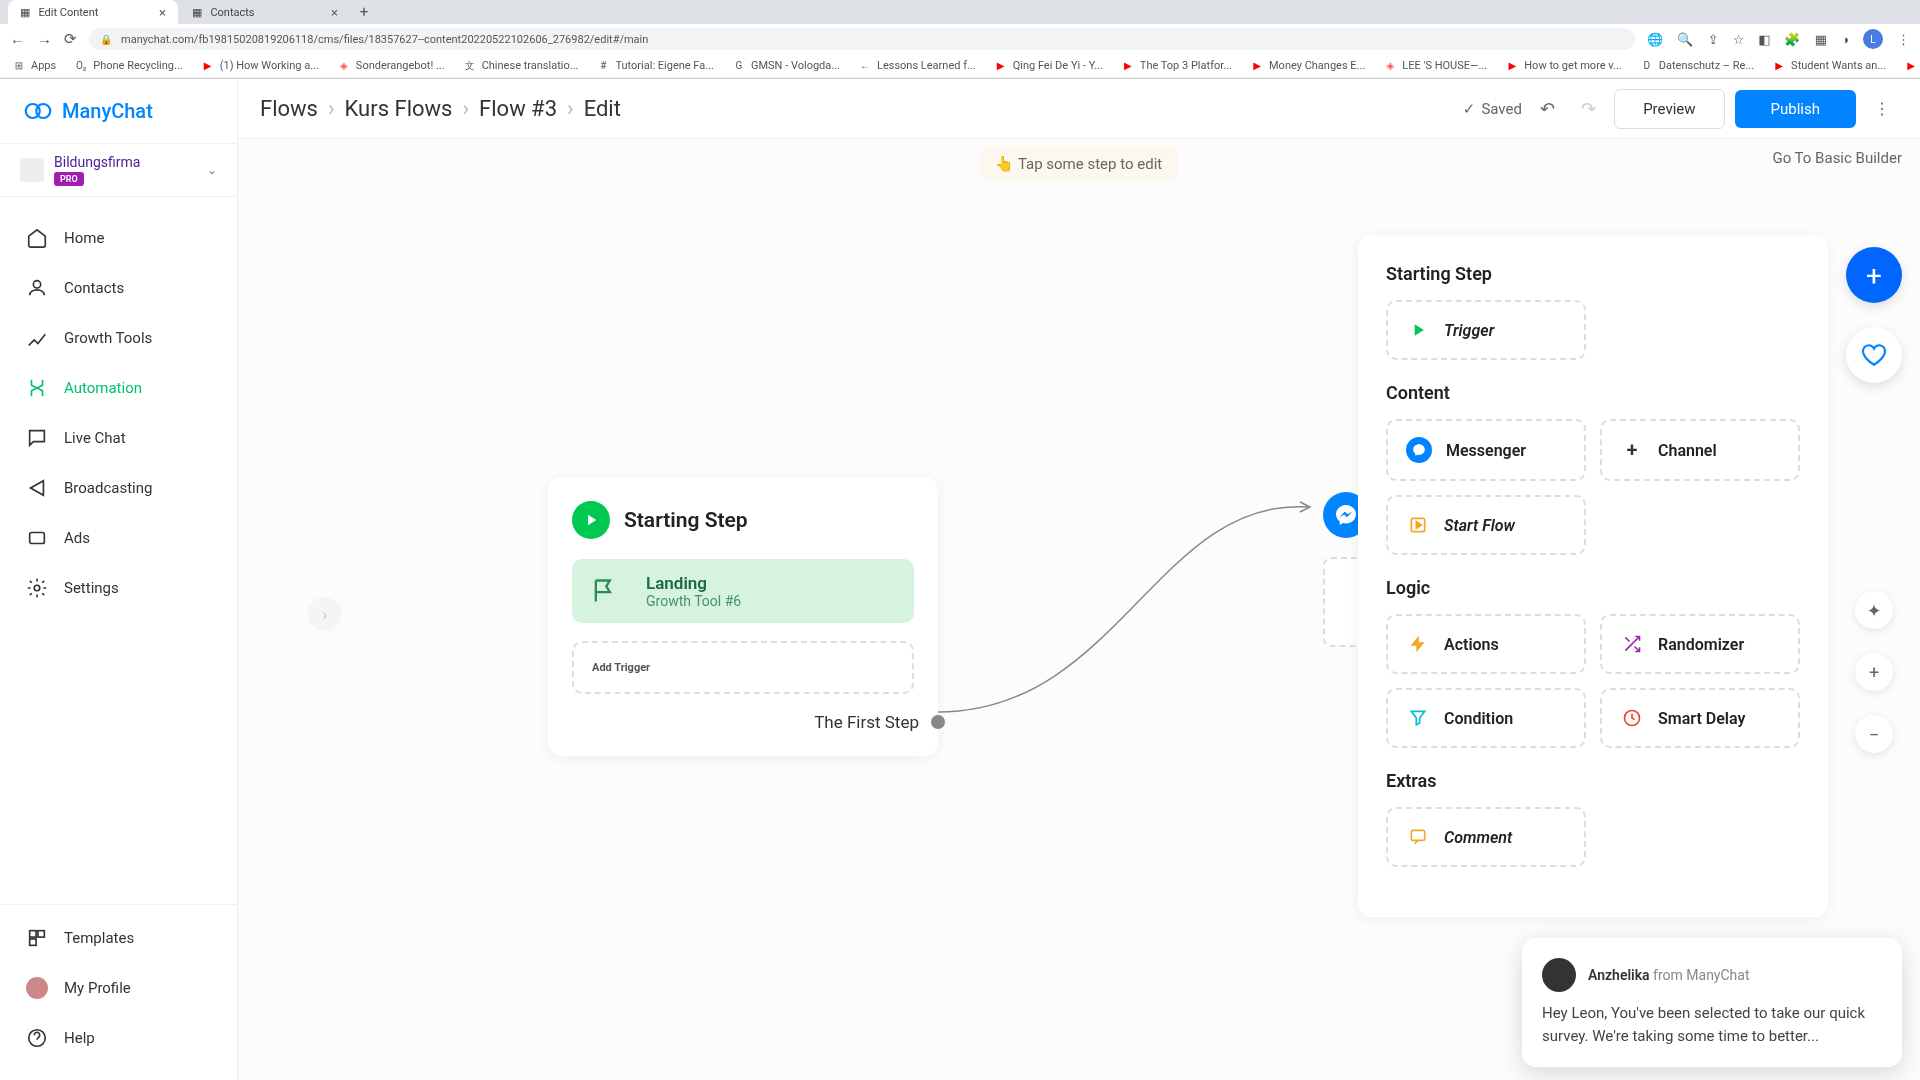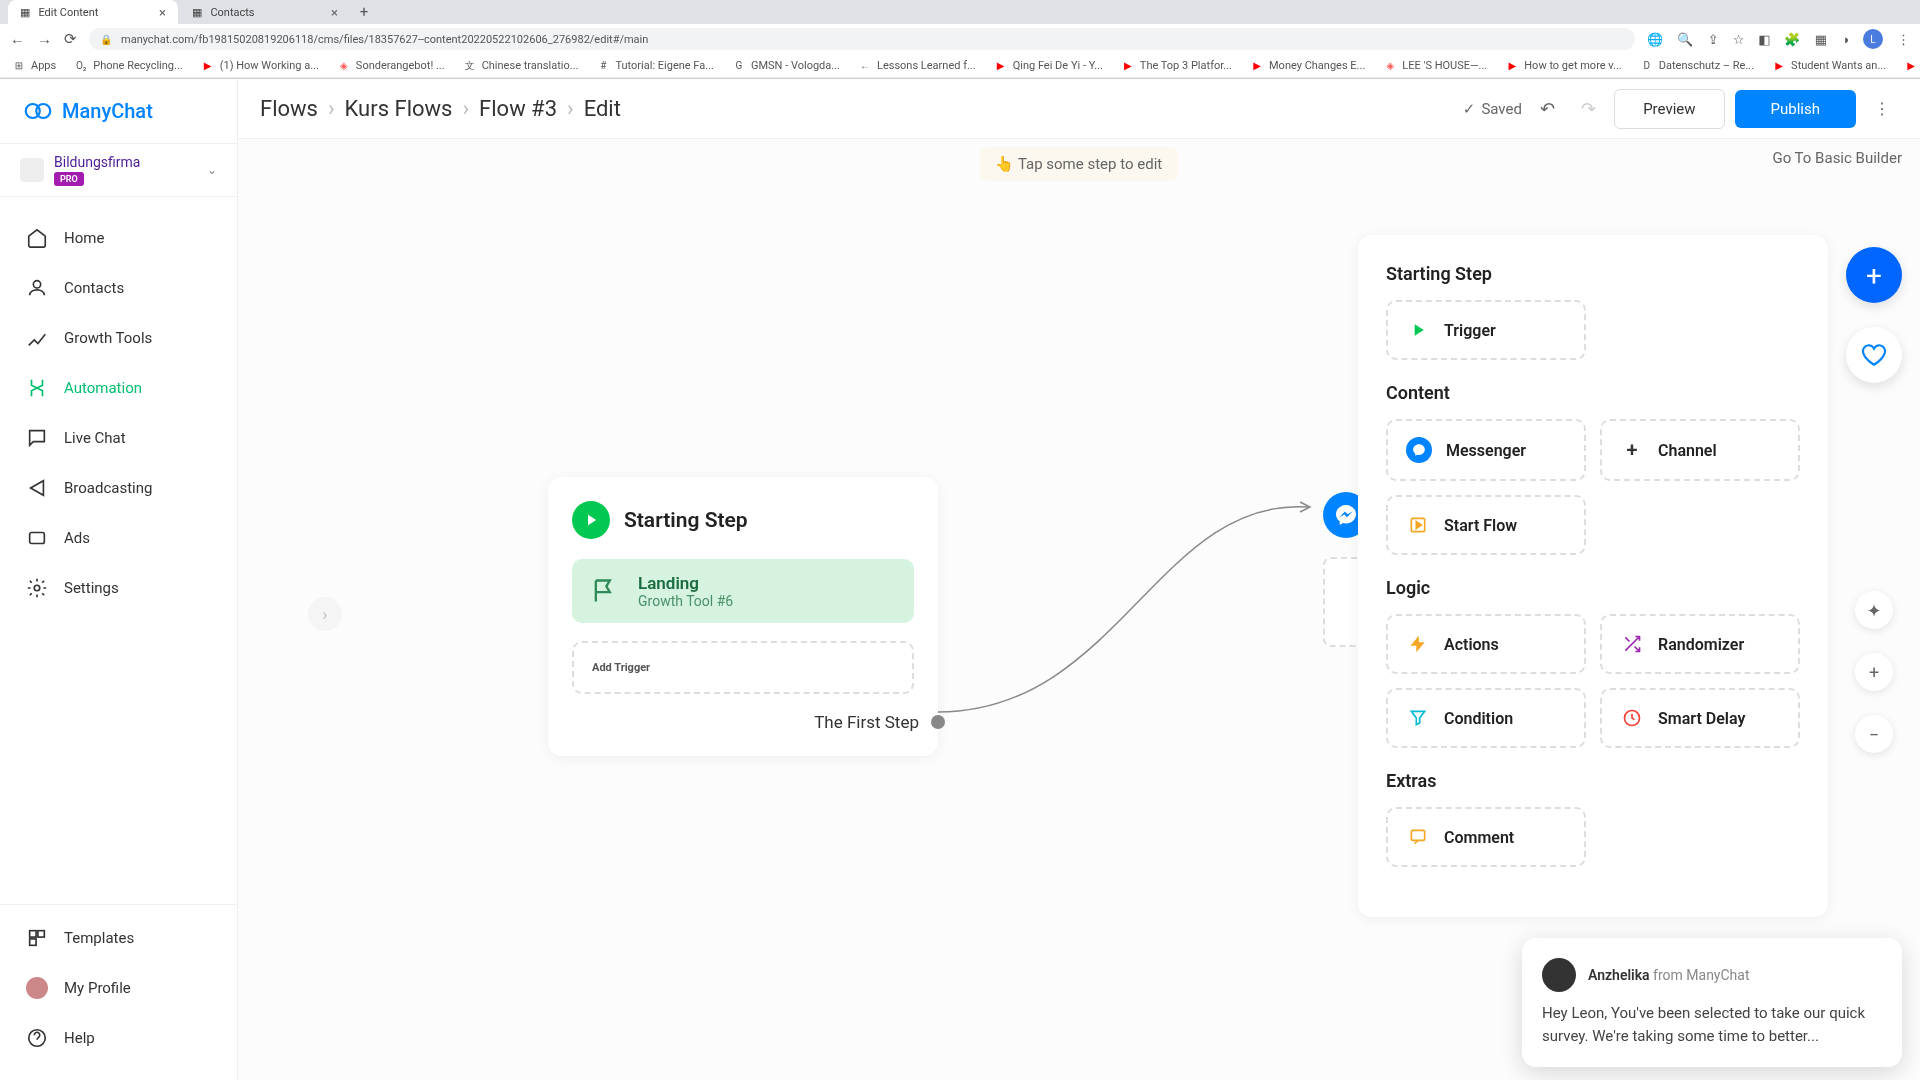--- a/index.html
+++ b/index.html
@@ -54,21 +54,21 @@
 .tip { background: #fdf8ef; border-radius: 8px; padding: 8px 16px; font-size: 15px; color: #666; position: absolute; left: 50%; transform: translateX(-50%); top: 68px; }
 .basic-link { color: #666; font-size: 15px; margin-left: auto; }
 
 .canvas { flex: 1; position: relative; }
 
 
 .card { position: absolute; left: 310px; top: 300px; width: 390px; background: #fff; border-radius: 14px; padding: 24px; box-shadow: 0 2px 14px rgba(0,0,0,0.06); }
 .card-title { display: flex; align-items: center; gap: 14px; font-size: 21px; font-weight: 600; color: #222; margin-bottom: 20px; }
 .play-circle { width: 38px; height: 38px; border-radius: 50%; background: #00c853; display: flex; align-items: center; justify-content: center; }
 .play-circle svg { fill: #fff; }
-.landing-box { background: #d5f3df; border-radius: 10px; padding: 14px 18px; display: flex; align-items: center; gap: 20px; margin-bottom: 18px; }
+.landing-box { background: #d5f3df; border-radius: 10px; padding: 14px 18px; display: flex; align-items: center; gap: 28px; margin-bottom: 18px; }
 .landing-icon { width: 28px; height: 28px; }
 .landing-title { font-size: 17px; font-weight: 600; color: #1a6b3f; }
 .landing-sub { font-size: 14px; color: #4a9168; }
 .add-trigger { border: 2px dashed #ddd; border-radius: 10px; padding: 18px; text-align: left; font-size: 11px; color: #555; margin-bottom: 18px; font-weight: bold; }
 .first-step { text-align: right; font-size: 17px; color: #333; display: flex; align-items: center; justify-content: flex-end; gap: 12px; }
 .dot { width: 14px; height: 14px; border-radius: 50%; background: #888; margin-right: -31px; }
 
 .msg-circle { position: absolute; left: 1085px; top: 315px; width: 46px; height: 46px; border-radius: 50%; background: #0084ff; display: flex; align-items: center; justify-content: center; }
 .msg-circle svg { fill: #fff; width: 24px; height: 24px; }
 .target-placeholder { position: absolute; left: 1085px; top: 380px; width: 80px; height: 90px; border: 2px dashed #ddd; border-radius: 8px; background: #fff; }
@@ -76,21 +76,21 @@
 .connector { position: absolute; left: 700px; top: 310px; width: 400px; height: 280px; pointer-events: none; }
 
 .carousel-btn { position: absolute; left: 70px; top: 420px; width: 34px; height: 34px; border-radius: 50%; background: #f5f5f5; display: flex; align-items: center; justify-content: center; color: #bbb; }
 
 
 .panel { position: absolute; right: 92px; top: 58px; width: 470px; background: #fff; border-radius: 14px; padding: 28px; box-shadow: 0 2px 14px rgba(0,0,0,0.06); max-height: 760px; overflow: hidden; }
 .panel-section-title { font-size: 18px; font-weight: 600; color: #222; margin-bottom: 16px; }
 .panel-section-title.small { margin-top: 12px; }
 .option-grid { display: flex; flex-wrap: wrap; gap: 14px; margin-bottom: 22px; }
 .option { border: 2px dashed #ddd; border-radius: 10px; padding: 16px 18px; display: flex; align-items: center; gap: 14px; font-size: 16px; font-weight: 600; color: #222; width: calc(50% - 7px); }
-.option.full { width: 200px; }
+.option.full { width: 200px; font-style: italic; }
 .option-icon { width: 24px; height: 24px; display: flex; align-items: center; justify-content: center; }
 .opt-msg { width: 26px; height: 26px; border-radius: 50%; background: #0084ff; display: flex; align-items: center; justify-content: center; }
 
 .float-col { position: absolute; right: 18px; top: 70px; display: flex; flex-direction: column; gap: 24px; align-items: center; }
 .fab { width: 56px; height: 56px; border-radius: 50%; display: flex; align-items: center; justify-content: center; box-shadow: 0 4px 12px rgba(0,0,0,0.12); }
 .fab.blue { background: #0066ff; color: #fff; font-size: 28px; }
 .fab.white { background: #fff; }
 .tiny-fab { width: 38px; height: 38px; border-radius: 50%; background: #fff; box-shadow: 0 2px 8px rgba(0,0,0,0.1); display: flex; align-items: center; justify-content: center; color: #666; font-size: 18px; }
 .float-col .spacer { height: 160px; }
 

